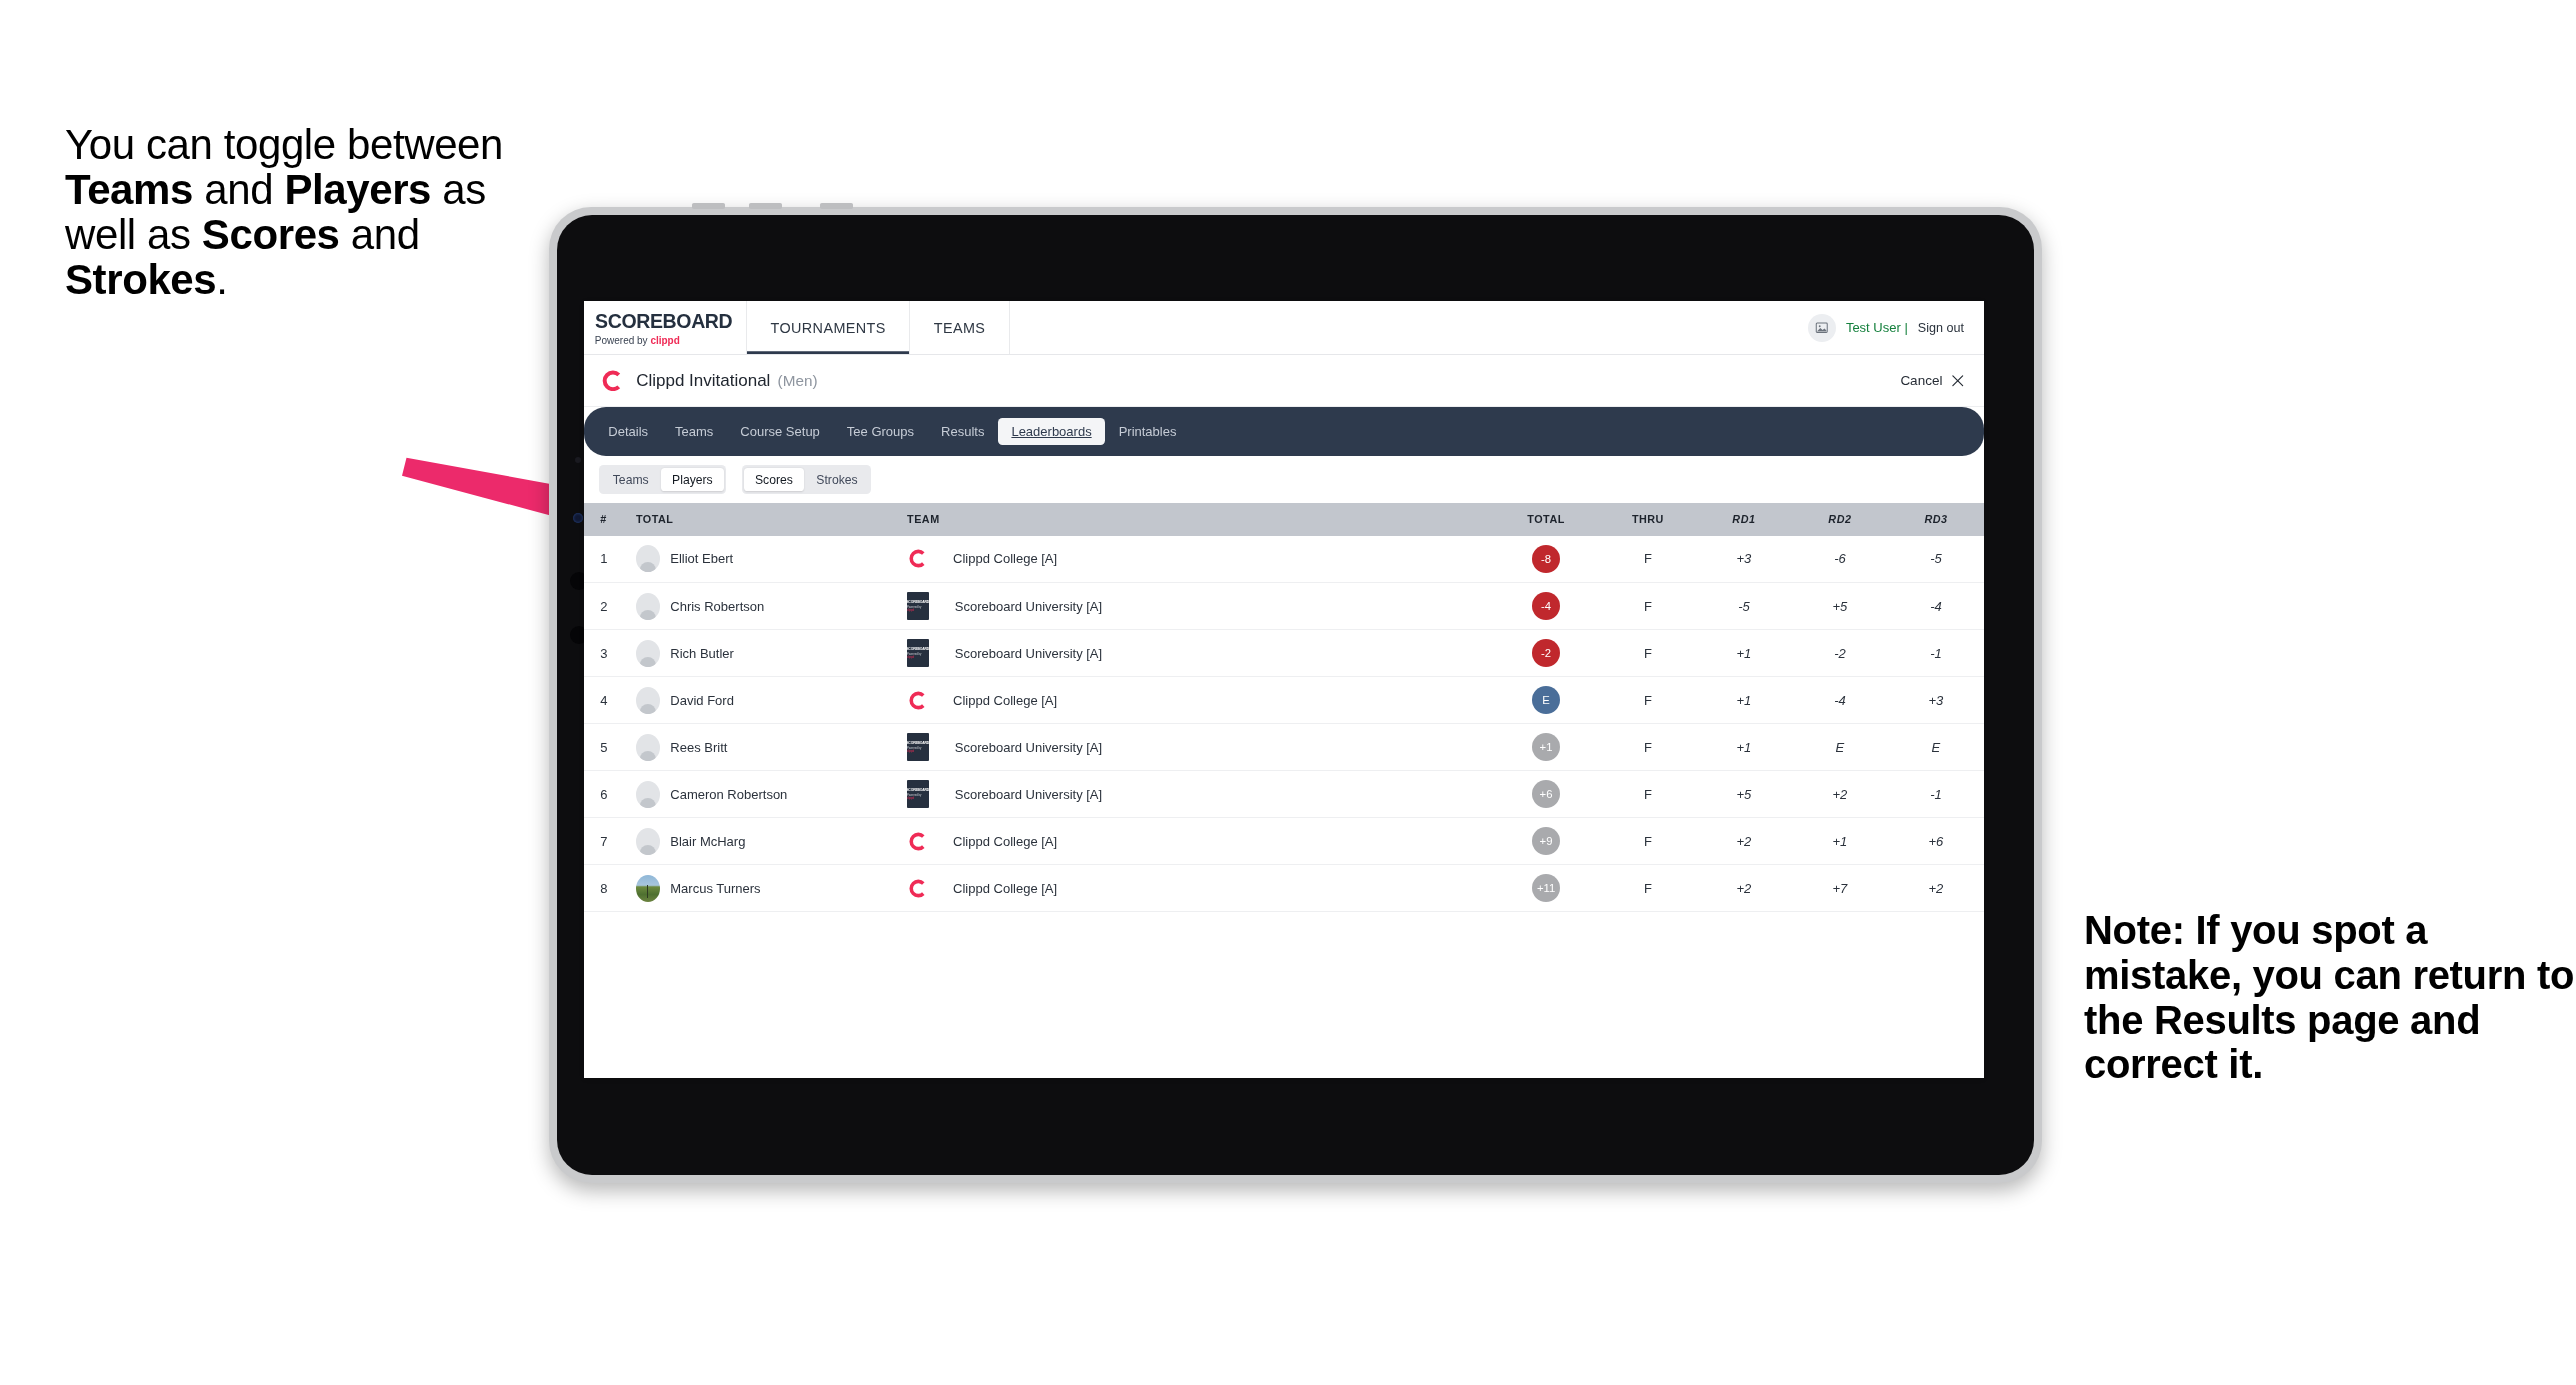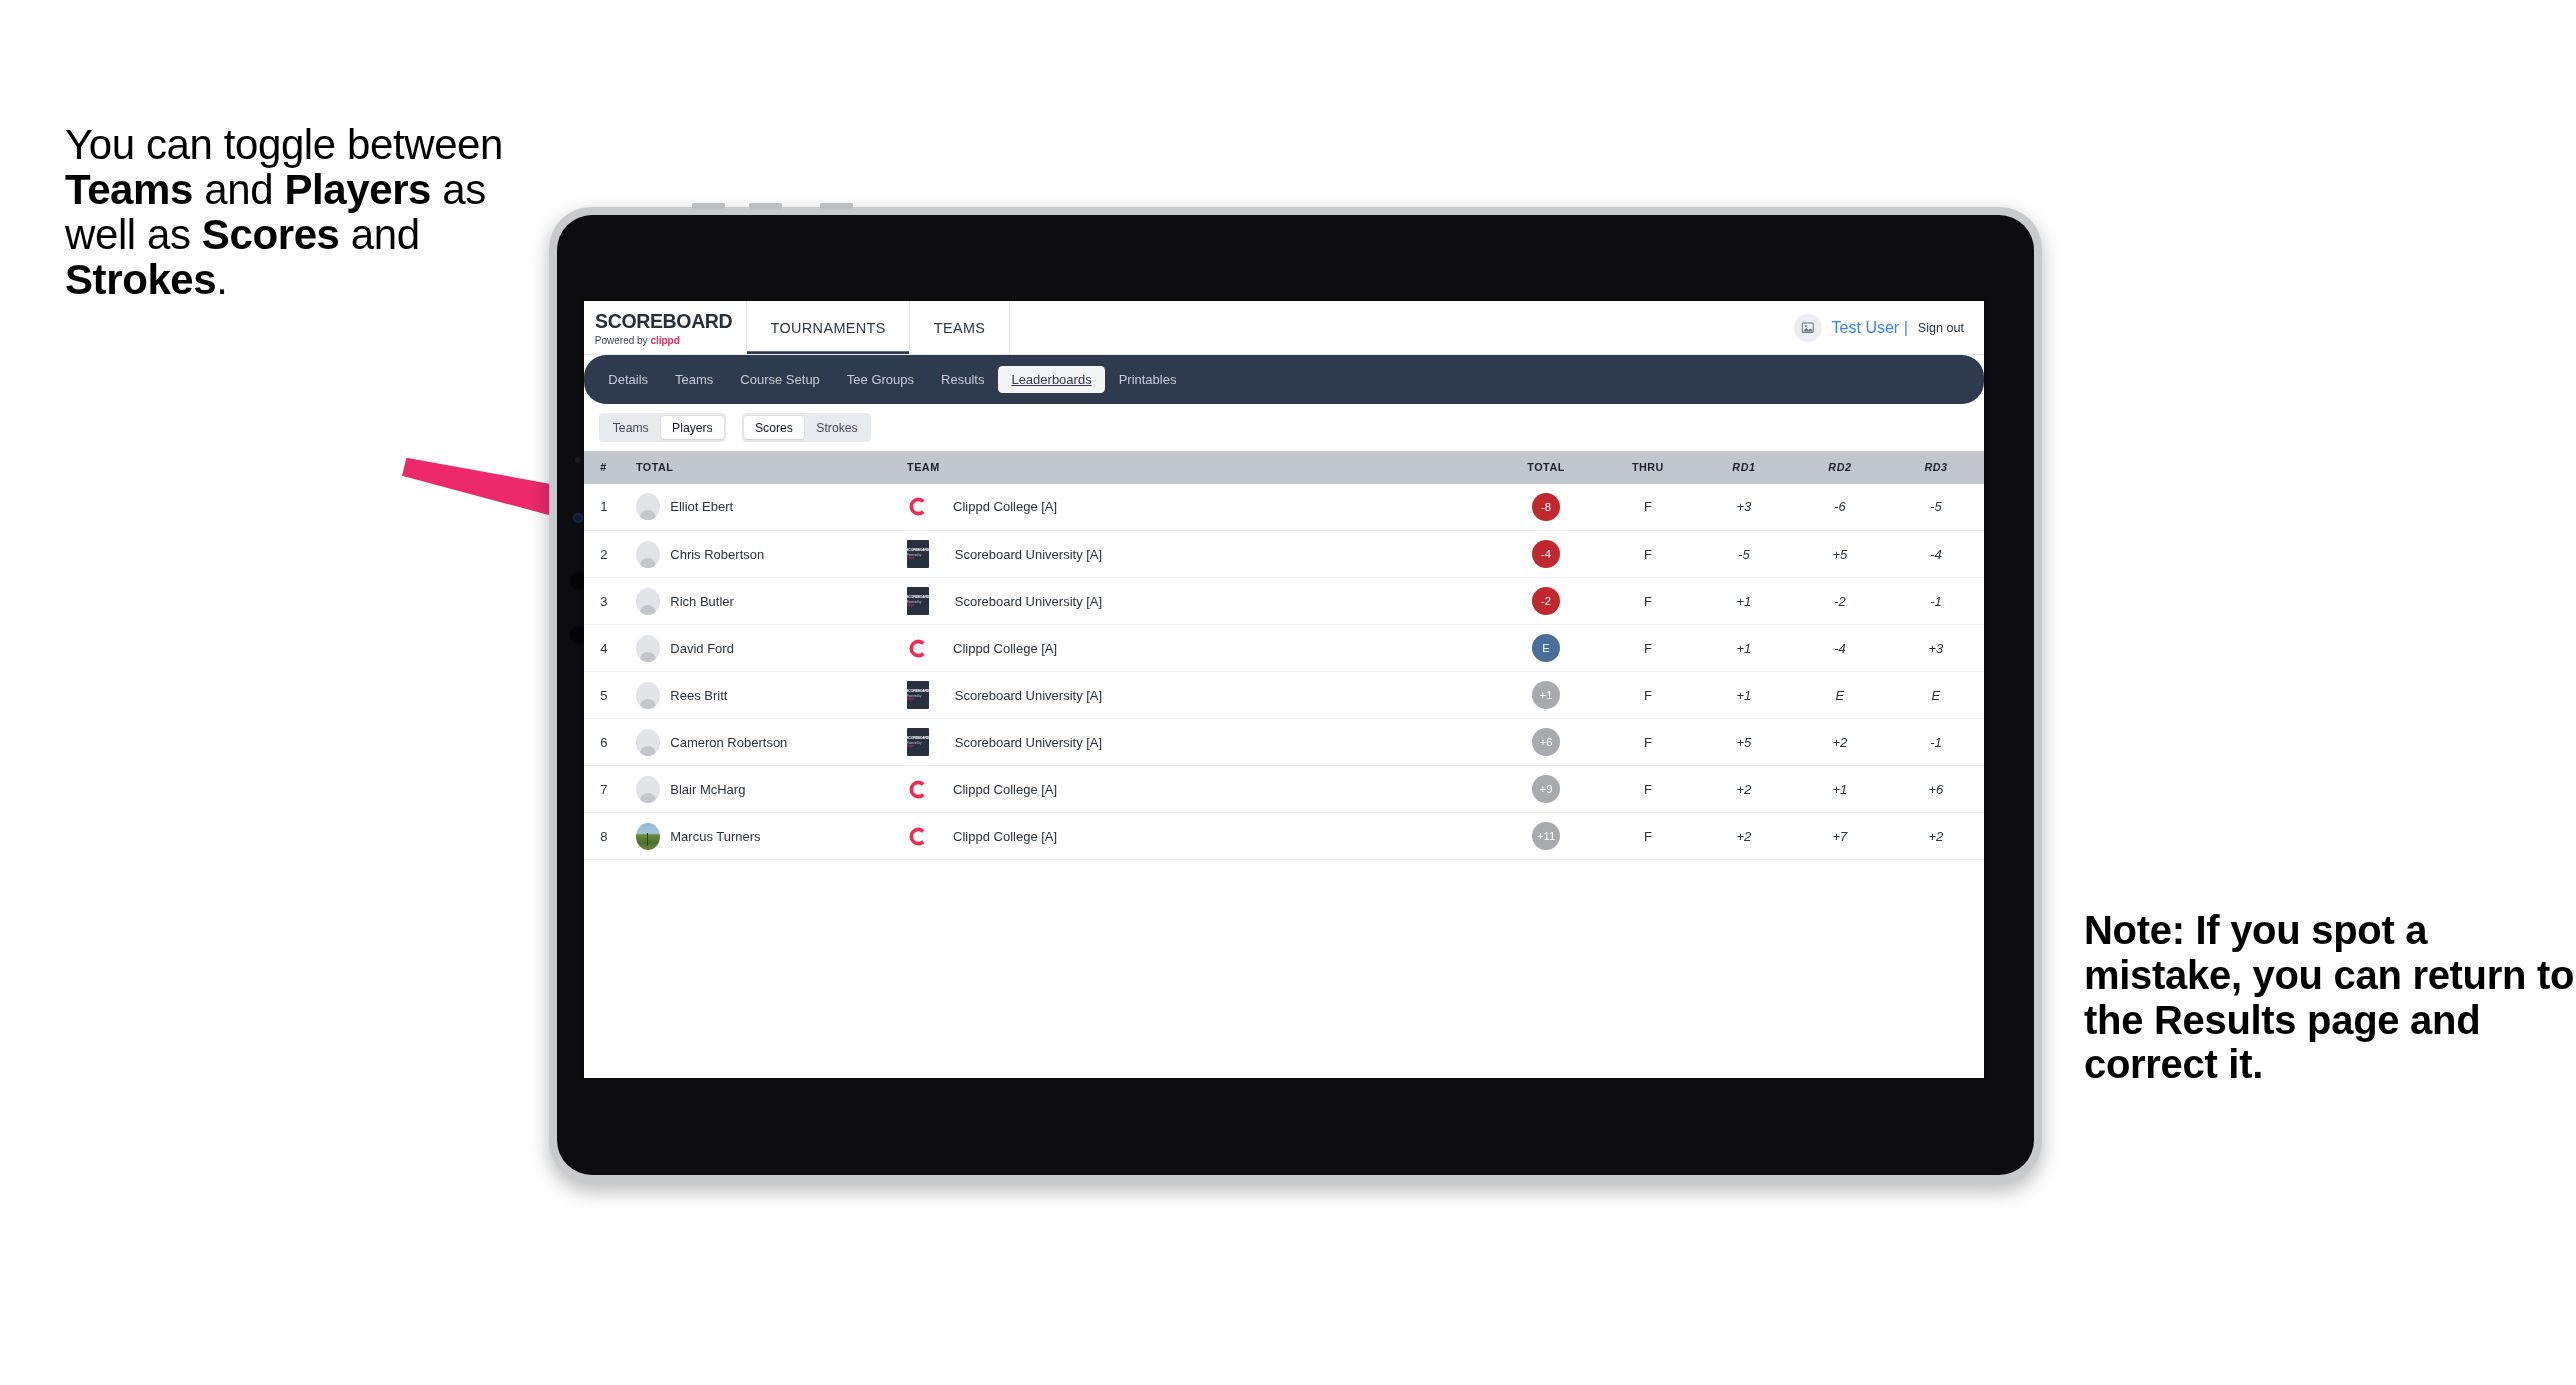--- a/index.html
+++ b/index.html
@@ -82,21 +82,21 @@
     font-size: 14.4px; color: #2e3743; letter-spacing: 0.4px;
     border-right: 0.9px solid #e9eaec; cursor: pointer;
   }
   .topnav-item.active { box-shadow: inset 0 -2.7px 0 #2e3a4d; }
   #topnav-spacer { flex: 1; }
   #topnav-right { display: flex; align-items: center; gap: 10px; padding-right: 20px; }
   #avatar-circle {
     width: 28px; height: 28px; border-radius: 50%; background: #eceef1;
     display: flex; align-items: center; justify-content: center;
   }
-  #user-label { font-size: 16px; color: #3b82f6; }
+  #user-label { font-size: 13px; color: #15803d; }
   #signout { font-size: 12.6px; color: #2a323c; cursor: pointer; }
 
   
   #tourn-head {
     display: flex; align-items: center; height: 52px;
     padding: 0 20px 0 14.4px; border-bottom: 0.9px solid #edeef0; background: #fff;
   }
   #tourn-logo { width: 27px; display: flex; justify-content: center; }
   #tourn-name { font-size: 17px; color: #20262f; margin-left: 10.8px; }
   #tourn-gender { font-size: 15.3px; color: #8e959f; margin-left: 7.2px; }
@@ -218,20 +218,36 @@
             <rect x="1.5" y="2.5" width="13" height="11" rx="1" fill="none" stroke="#6b727c" stroke-width="1.2"></rect>
             <circle cx="5.6" cy="6.2" r="1.1" fill="#6b727c"></circle>
             <path d="M2.5 12 L6.3 8.2 L9 10.8 L11.2 8.9 L13.5 11.4 L13.5 12.5 L2.5 12.5 Z" fill="#6b727c"></path>
           </svg>
         </div>
         <span id="user-label">Test User |</span>
         <span id="signout">Sign out</span>
       </div>
     </div>
 
+    <div id="tourn-head">
+      <div id="tourn-logo">
+        <svg width="20" height="21.7" viewBox="0 0 22 24">
+          <path d="M18.5 5.4 A9.2 9.2 0 1 0 18.5 18.6" fill="none" stroke="#ef2b56" stroke-width="4.4" stroke-linecap="butt"></path>
+        </svg>
+      </div>
+      <div id="tourn-name">Clippd Invitational</div>
+      <div id="tourn-gender">(Men)</div>
+      <div id="tourn-spacer"></div>
+      <div id="cancel-wrap">
+        <span id="cancel-label">Cancel</span>
+        <svg width="13.5" height="13.5" viewBox="0 0 16 16">
+          <path d="M2.2 2.2 L13.8 13.8 M13.8 2.2 L2.2 13.8" stroke="#262c35" stroke-width="1.4" stroke-linecap="round"></path>
+        </svg>
+      </div>
+    </div>
 
     <div id="tabbar">
         <div class="tabitem">Details</div>
         <div class="tabitem">Teams</div>
         <div class="tabitem">Course Setup</div>
         <div class="tabitem">Tee Groups</div>
         <div class="tabitem">Results</div>
         <div class="tabitem active">Leaderboards</div>
         <div class="tabitem">Printables</div>
       </div>

